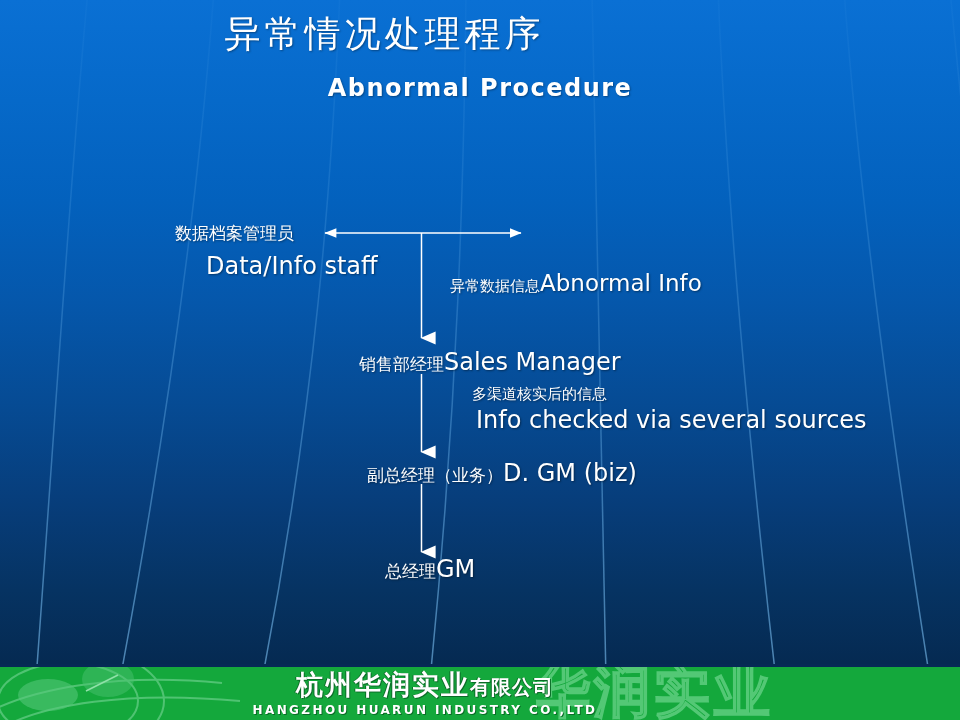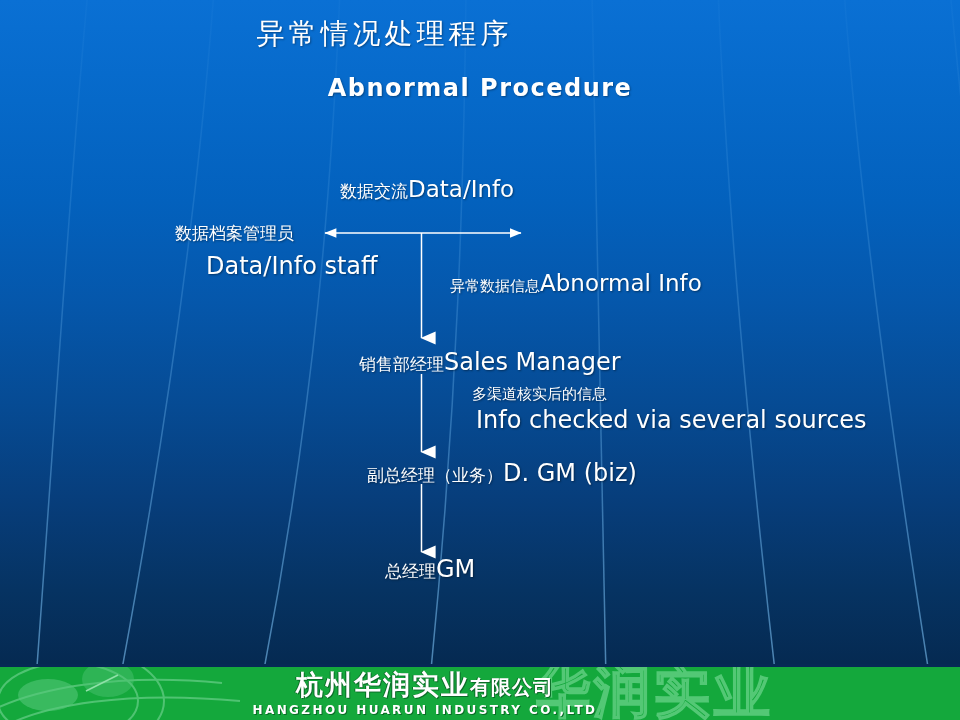--- a/index.html
+++ b/index.html
@@ -36,21 +36,21 @@
   }
   
   #globe-grid{
     position:absolute;left:0;top:0;width:960px;height:670px;
     pointer-events:none;
   }
   
   .title-cn{
     position:absolute;left:0;top:8px;width:769px;text-align:center;
     color:#ffffff;font-family:"DejaVu Serif","Liberation Serif",serif;
-    font-size:28px;letter-spacing:4px;line-height:52px;
+    font-size:36px;letter-spacing:4px;line-height:52px;
     text-shadow:1px 1px 2px rgba(0,0,0,.35);
   }
   .title-en{
     position:absolute;left:0;top:74px;width:960px;text-align:center;
     color:#ffffff;font-family:"DejaVu Sans","Liberation Sans",sans-serif;
     font-weight:bold;font-size:24px;letter-spacing:1.5px;
     text-shadow:1px 1px 2px rgba(0,0,0,.35);
   }
   
   .node{position:absolute;color:#ffffff;white-space:nowrap;}
@@ -158,23 +158,20 @@
     <g stroke="#ffffff" stroke-width="1.5" fill="none">
 
       <line x1="325" y1="233" x2="521" y2="233" marker-start="url(#ah-start)" marker-end="url(#ah)"></line>
 
       <line x1="421.5" y1="233" x2="421.5" y2="338" marker-end="url(#ahv)"></line>
       <line x1="421.5" y1="374" x2="421.5" y2="452" marker-end="url(#ahv)"></line>
       <line x1="421.5" y1="484" x2="421.5" y2="552" marker-end="url(#ahv)"></line>
     </g>
   </svg>
 
-  <div class="node" id="n-datainfo">
-    <span class="cn">数据交流</span><span class="en">Data/Info</span>
-  </div>
 
   <div class="node" id="n-left-cn">
     <span class="cn">数据档案管理员</span>
   </div>
   <div class="node" id="n-left-en">
     <span class="en-l">Data/Info staff</span>
   </div>
 
 
   <div class="node" id="n-abnormal">

